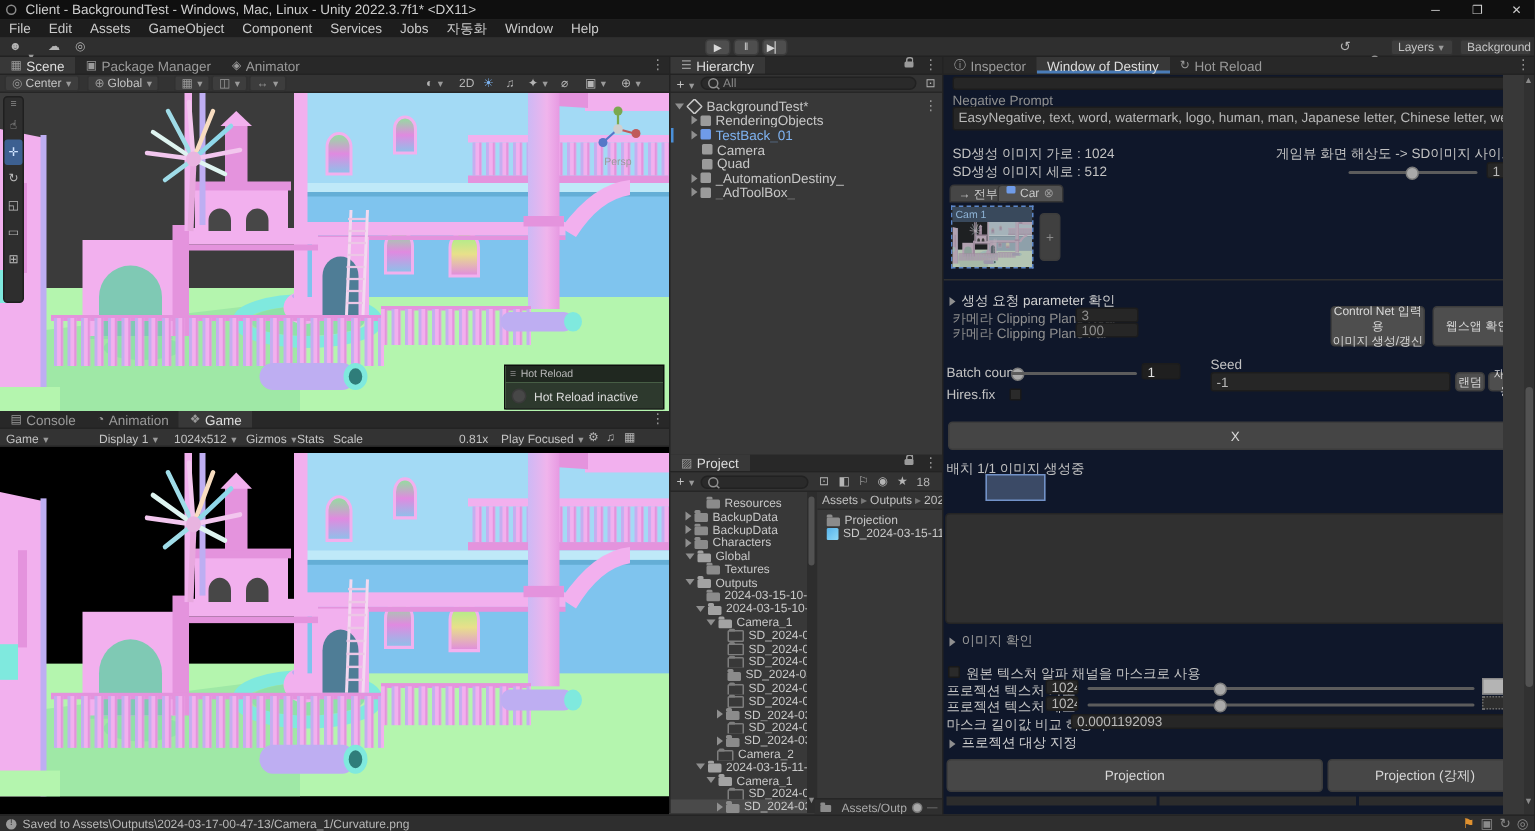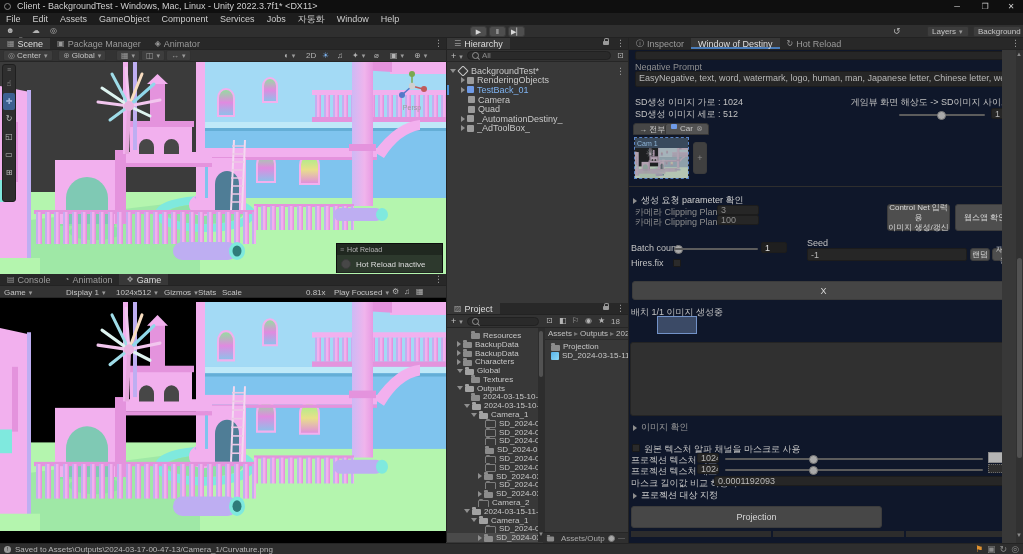--- a/index.html
+++ b/index.html
@@ -697,20 +697,23 @@
       </div>
 
     <div class="a fold" style="left:4px;top:439px;">
         <span class="tri-r"></span>
         <span>프로젝션 대상 지정</span>
       </div>
 
     <div class="a btn" style="left:2px;top:456px;width:251px;height:22px;background:#474747;">
         <span>Projection</span>
       </div>
+    <div class="a btn" style="left:256px;top:456px;width:130px;height:22px;background:#474747;">
+        <span>Projection (강제)</span>
+      </div>
 
     <div class="a" style="left:2px;top:481px;width:140px;height:6px;background:#2c2c2c;"></div>
     <div class="a" style="left:144px;top:481px;width:131px;height:6px;background:#2c2c2c;"></div>
     <div class="a" style="left:277px;top:481px;width:109px;height:6px;background:#2c2c2c;"></div>
   </div>
 
   <div class="a scrollbar" style="left:1016px;top:50px;width:7px;height:493px;background:#313131;">
     <span class="a" style="left:0;top:1px;color:#8a8a8a;font-size:6px;">▲</span>
     <span class="a thumbbar" style="left:1px;top:208px;width:5px;height:200px;"></span>
     <span class="a" style="left:0;top:482px;color:#8a8a8a;font-size:6px;">▼</span>

